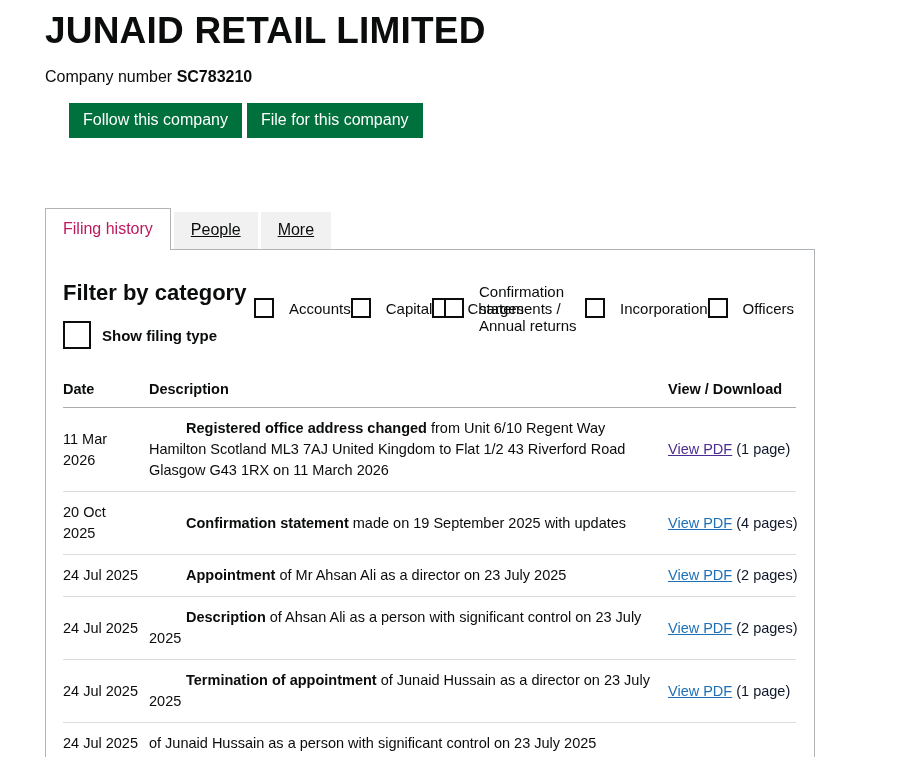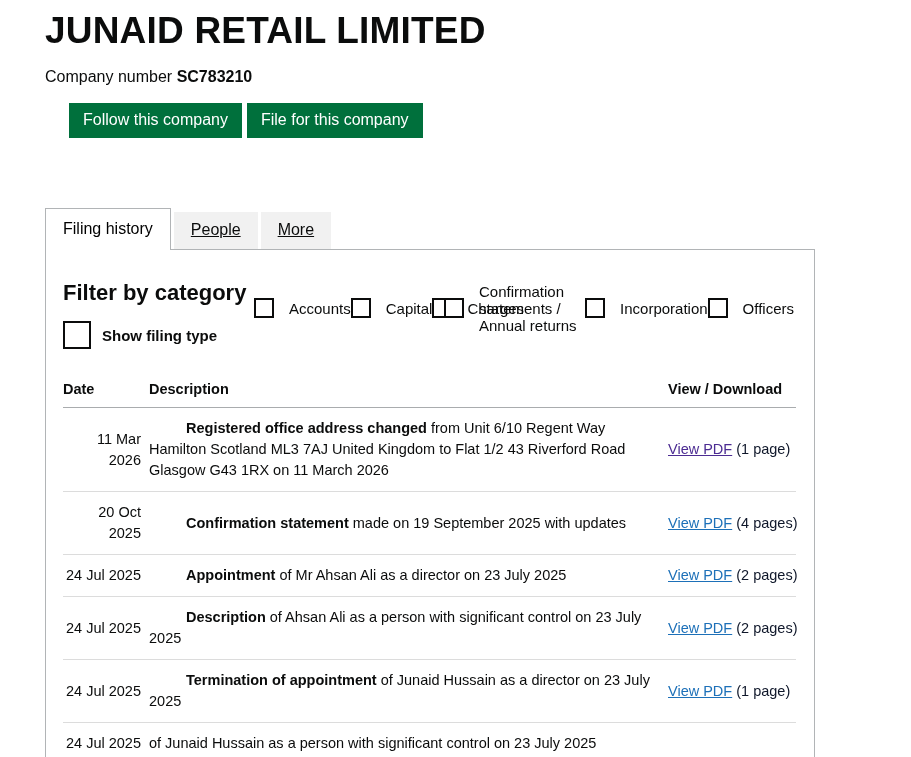--- a/index.html
+++ b/index.html
@@ -43,21 +43,21 @@
   .tab.active {
     background: #fff;
     border: 1px solid #b1b4b6;
     border-bottom: none;
     padding: 11px 17px 12px;
     margin-bottom: -1px;
     position: relative;
     z-index: 2;
     cursor: default;
   }
-  .tab.active .tab-label { text-decoration: none; color: #000000; }
+  .tab.active .tab-label { text-decoration: none; color: #be185d; }
 
   .panel {
     border: 1px solid #b1b4b6;
     width: 770px;
     padding: 30px 20px 0 17px;
     background: #fff;
     min-height: 520px;
   }
 
   .filter-section { display: flex; }
@@ -91,21 +91,21 @@
   }
   table.filings col.c-date { width: 86px; }
   table.filings col.c-view { width: 128px; }
   table.filings td {
     padding: 10px 8px 10px 0;
     border-bottom: 1px solid #dcdcdc;
     vertical-align: middle;
     font-size: 14.5px;
     line-height: 1.45;
   }
-  td.cell-date { padding-right: 0; text-align: right; }
+  td.cell-date { padding-right: 0; }
   td.cell-desc b { font-weight: 700; margin-left: 37px; }
   td.cell-view { padding-right: 0; }
   .link-line { white-space: nowrap; }
   a.doc-link { color: #1d70b8; text-decoration: underline; cursor: pointer; }
   a.doc-link.visited { color: #4c2c92; }
   .link-suffix { color: #0f172a; }
 </style>
 </head>
 <body>
 

